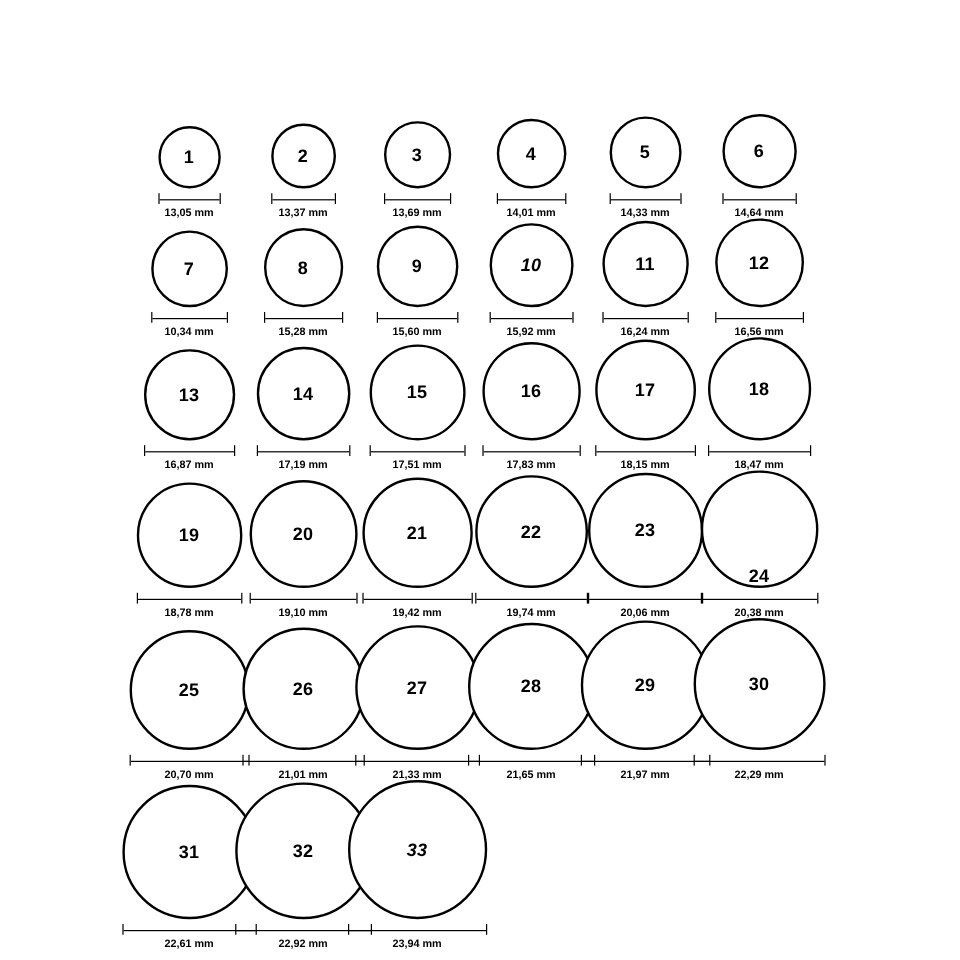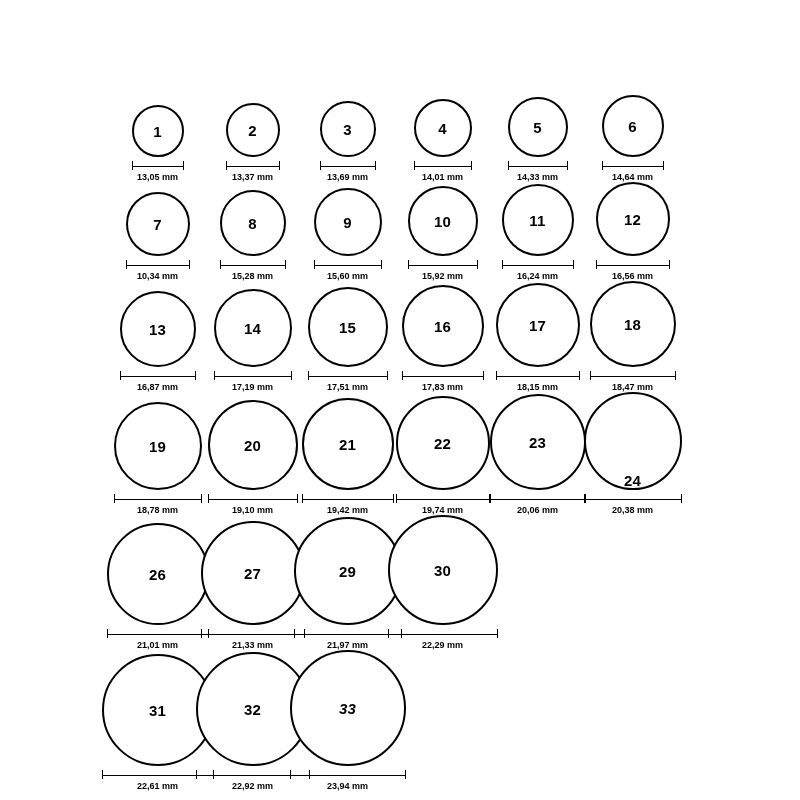--- a/index.html
+++ b/index.html
@@ -171,21 +171,21 @@
           <div class="ring-wrap">
             <div class="ring" style="width: 68px; height: 68px;">
               <span class="ring-label">9</span>
             </div>
             <div class="measure" style="width: 68px;"></div>
             <span class="mm-label">15,60 mm</span>
           </div>
         </div>
         <div class="cell">
           <div class="ring-wrap">
-            <div class="ring" style="width: 70px; height: 70px;">
+            <div class="ring" style="width: 70px; height: 70px; font-style: italic;">
               <span class="ring-label">10</span>
             </div>
             <div class="measure" style="width: 70px;"></div>
             <span class="mm-label">15,92 mm</span>
           </div>
         </div>
         <div class="cell">
           <div class="ring-wrap">
             <div class="ring" style="width: 72px; height: 72px; align-items: center;">
               <span class="ring-label">11</span>
@@ -312,34 +312,52 @@
               <span class="ring-label">24</span>
             </div>
             <div class="measure" style="width: 98px;"></div>
             <span class="mm-label">20,38 mm</span>
           </div>
         </div>
       </div>
       <div class="chart-row">
         <div class="cell">
           <div class="ring-wrap">
+            <div class="ring" style="width: 100px; height: 100px;">
+              <span class="ring-label">25</span>
+            </div>
+            <div class="measure" style="width: 100px;"></div>
+            <span class="mm-label">20,70 mm</span>
+          </div>
+        </div>
+        <div class="cell">
+          <div class="ring-wrap">
             <div class="ring" style="width: 102px; height: 102px;">
               <span class="ring-label">26</span>
             </div>
             <div class="measure" style="width: 102px;"></div>
             <span class="mm-label">21,01 mm</span>
           </div>
         </div>
         <div class="cell">
           <div class="ring-wrap">
             <div class="ring" style="width: 104px; height: 104px;">
               <span class="ring-label">27</span>
             </div>
             <div class="measure" style="width: 104px;"></div>
             <span class="mm-label">21,33 mm</span>
+          </div>
+        </div>
+        <div class="cell">
+          <div class="ring-wrap">
+            <div class="ring" style="width: 106px; height: 106px;">
+              <span class="ring-label">28</span>
+            </div>
+            <div class="measure" style="width: 106px;"></div>
+            <span class="mm-label">21,65 mm</span>
           </div>
         </div>
         <div class="cell">
           <div class="ring-wrap">
             <div class="ring" style="width: 108px; height: 108px;">
               <span class="ring-label">29</span>
             </div>
             <div class="measure" style="width: 108px;"></div>
             <span class="mm-label">21,97 mm</span>
           </div>

